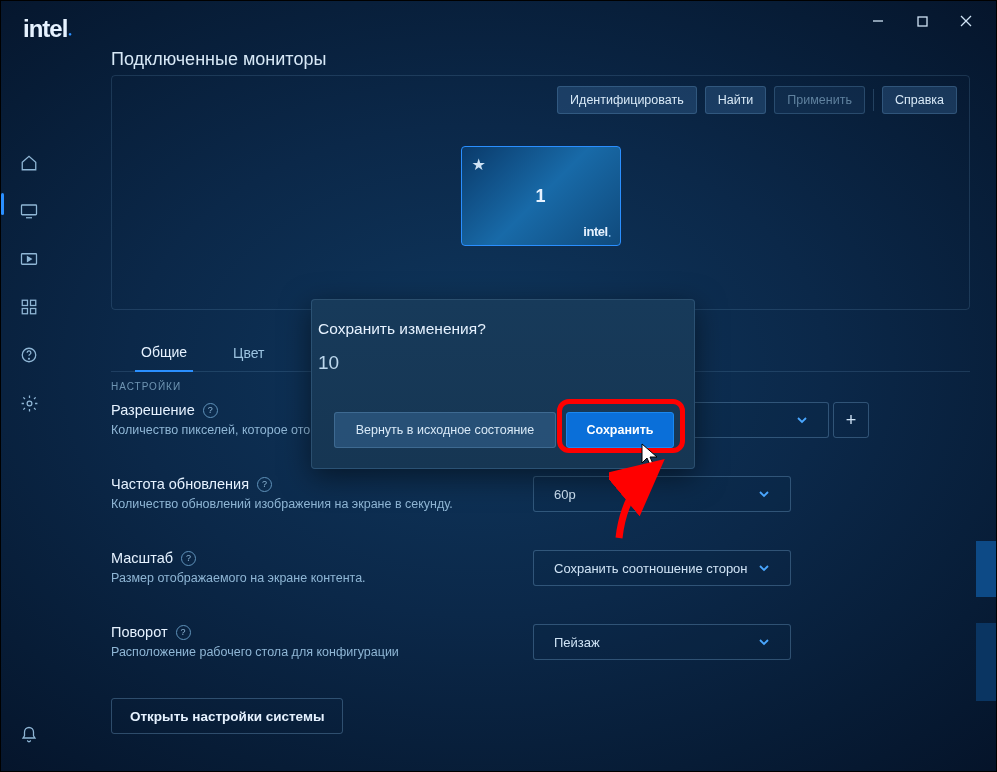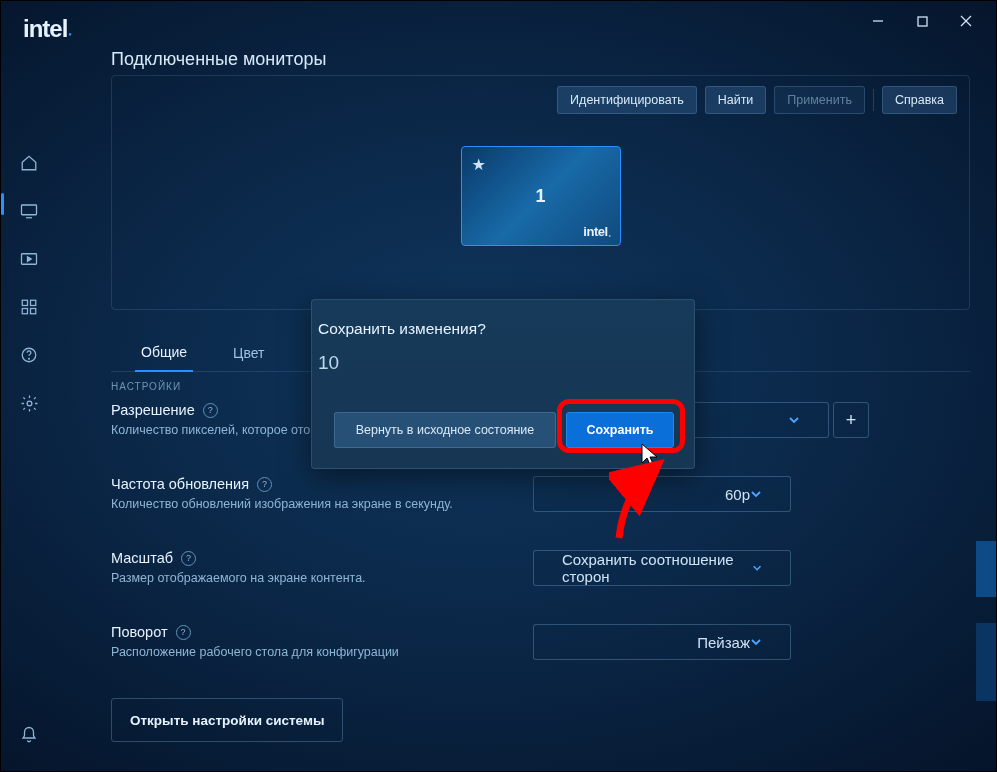--- a/index.html
+++ b/index.html
@@ -88,33 +88,33 @@
   .sect-label { font-size: 10px; color:#6f95b3; letter-spacing:1px; margin-bottom:10px;}
   .row { display:flex; align-items:flex-start; gap: 12px; margin-bottom: 28px; min-height:46px;}
   .row .lbl { width: 410px; }
   .row .lbl .h { font-size:14.5px; color:#e6f2ff; display:flex; align-items:center; gap:8px;}
   .row .lbl .d { font-size:12.5px; color:#8fb6d5; margin-top:4px; line-height:1.35;}
   .qmark { width:15px; height:15px; border:1px solid #5f92ba; border-radius:50%; display:inline-flex; align-items:center; justify-content:center; font-size:9px; color:#8fb6d5;}
   .select {
     width: 258px; height: 36px;
     border: 1px solid rgba(120,170,210,0.35);
     border-radius: 3px;
-    display:flex; align-items:center; justify-content:flex-end;
-    padding: 0 28px; font-size: 15px; color:#cfe3f5;
+    display:flex; align-items:center; justify-content:space-between;
+    padding: 0 20px; font-size: 13px; color:#cfe3f5;
     background: rgba(10,40,70,0.2);
   }
   .select .chev { color:#4aa7ff;}
   .select.big { width: 296px;}
   .addbtn {
     width:36px; height:36px; border:1px solid rgba(120,170,210,0.35); border-radius:3px;
     display:flex; align-items:center; justify-content:center; color:#cfe3f5; font-size:18px;
     margin-left: -8px;
   }
   .sys-link {
-    display:inline-flex; align-items:center; height:44px; padding: 0 18px;
+    display:inline-flex; align-items:center; height:36px; padding: 0 18px;
     border:1px solid rgba(120,170,210,0.35); border-radius:3px;
     font-size:13.5px; font-weight:600; color:#e6f2ff;
   }
   
   .modal {
     position:absolute; top:298px; left:310px;
     width: 384px; height: 170px;
     background: #183a5a;
     background: linear-gradient(180deg, #173a5a 0%, #163653 100%);
     border: 1px solid rgba(120,170,210,0.22);

